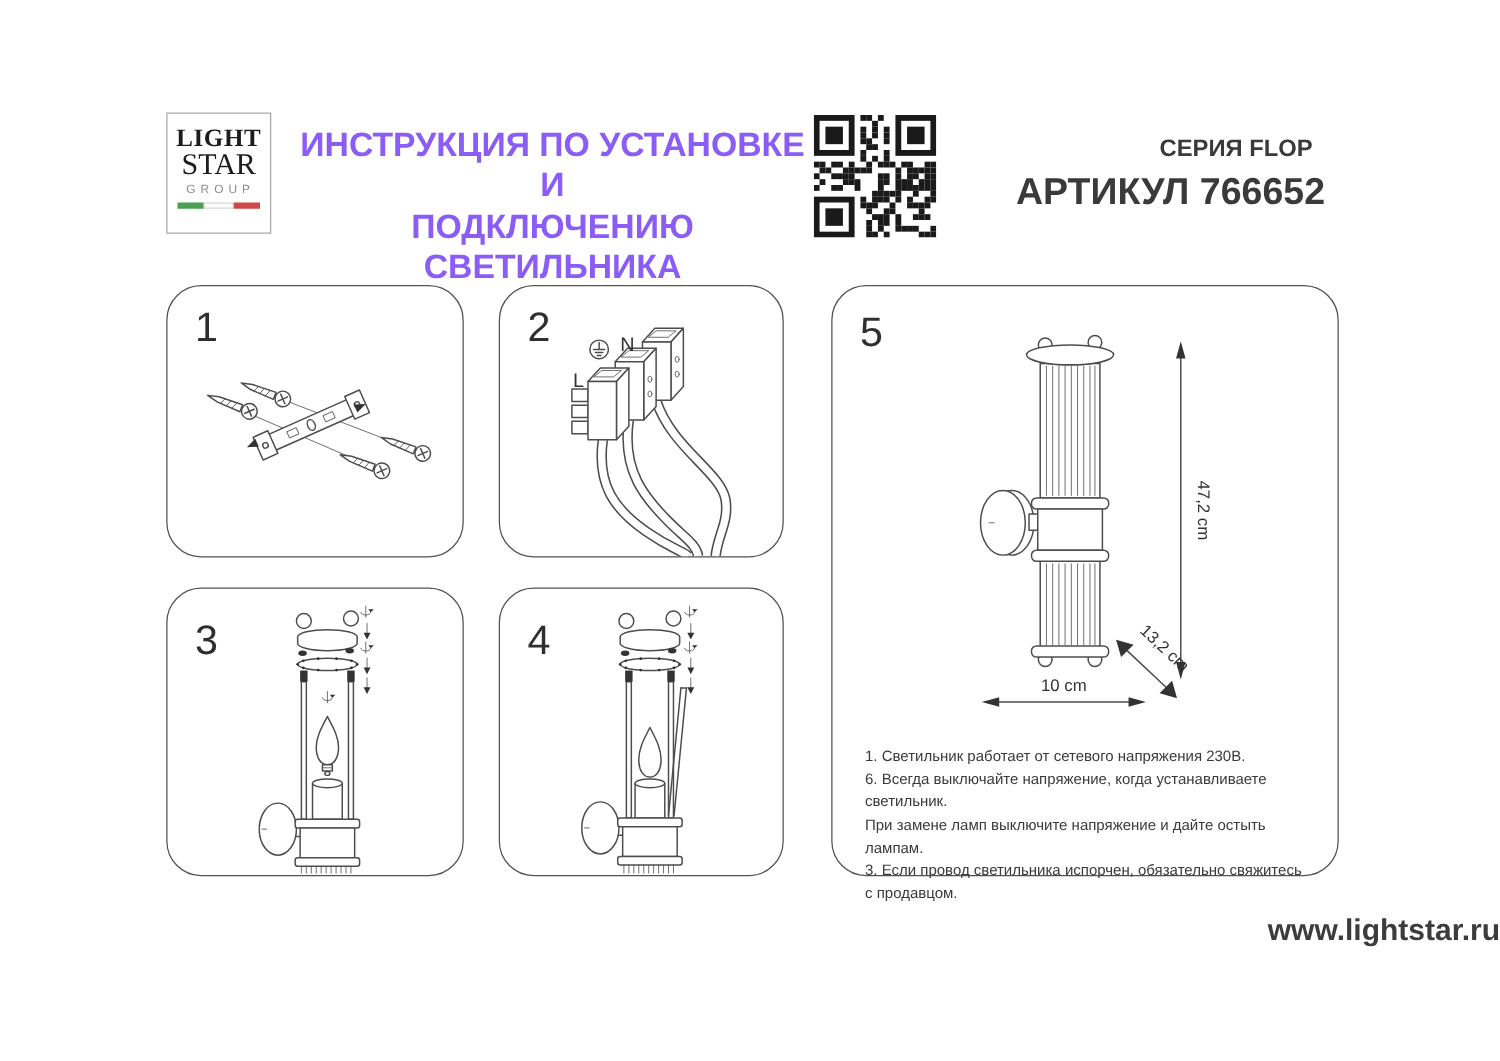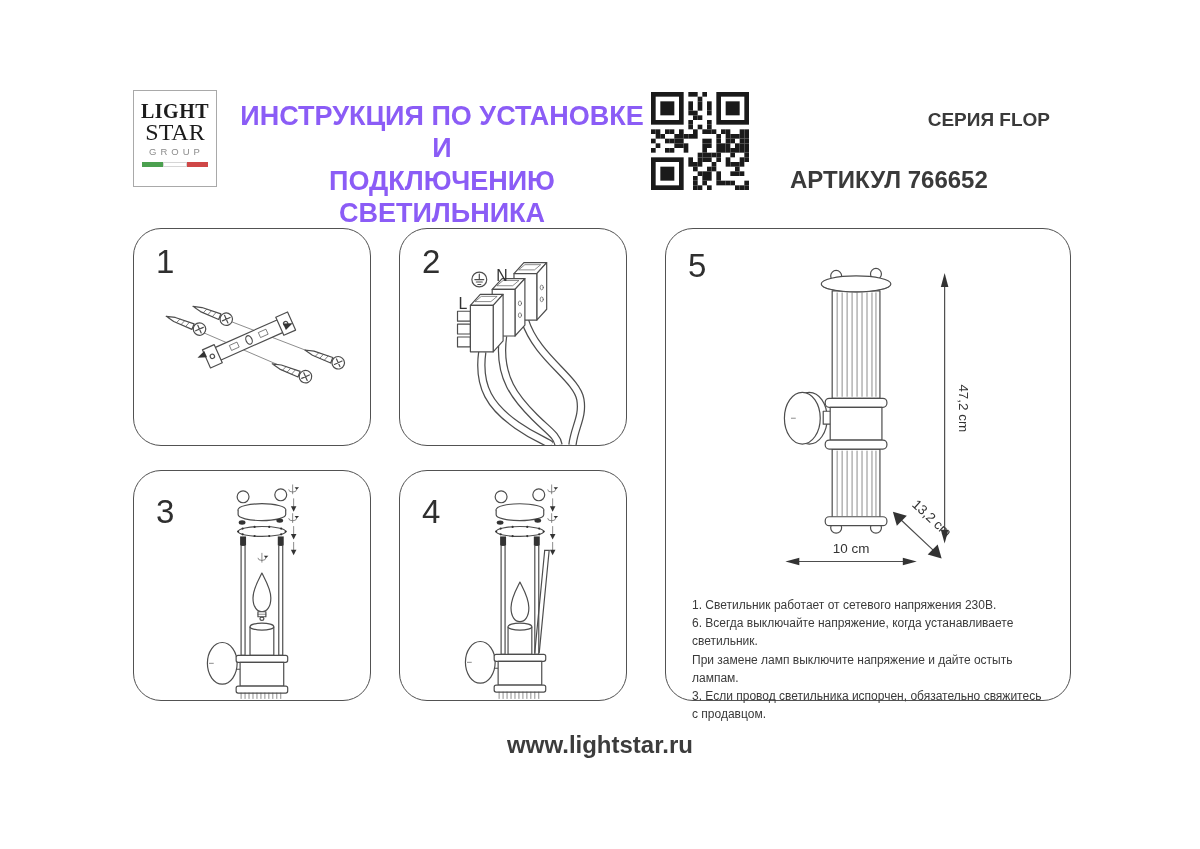--- a/index.html
+++ b/index.html
@@ -12,37 +12,37 @@
   .logo-star{font-family:"Liberation Serif",serif;font-weight:400;font-size:24px;line-height:.92;color:#1c1c1c;}
   .logo-group{font-size:9.5px;letter-spacing:4px;color:#8b8b8b;margin-top:3px;margin-left:3px;}
   .logo-flag{display:flex;height:5px;margin:5px 8px 0 8px;}
   .flag-green{flex:1;background:#4ba04f;}
   .flag-white{flex:1;background:#fff;border:1px solid #d6d6d6;box-sizing:border-box;}
   .flag-red{flex:1;background:#cf4747;}
 
   .title{position:absolute;left:237px;top:100px;width:410px;text-align:center;font-weight:700;font-size:27px;line-height:1.2;color:#8b5cf6;}
   .qr{position:absolute;left:651px;top:92px;width:98px;height:98px;}
   .series{position:absolute;left:800px;top:109px;width:250px;text-align:right;font-weight:700;font-size:19px;color:#3a3a3a;}
-  .article{position:absolute;left:790px;top:137px;width:270px;text-align:left;font-weight:700;font-size:24px;color:#3a3a3a;margin-top:29px;}
+  .article{position:absolute;left:790px;top:137px;width:270px;text-align:right;font-weight:700;font-size:30px;color:#3a3a3a;}
 
   
   .panel{position:absolute;border:1.5px solid #525252;border-radius:28px;box-sizing:border-box;background:#fff;}
   #p1{left:133px;top:228px;width:238px;height:218px;}
   #p2{left:399px;top:228px;width:228px;height:218px;}
   #p3{left:133px;top:470px;width:238px;height:231px;}
   #p4{left:399px;top:470px;width:228px;height:231px;}
   #p5{left:665px;top:228px;width:406px;height:473px;}
   .panel svg{position:absolute;inset:0;width:100%;height:100%;}
   .panel-num{position:absolute;left:22px;top:14px;font-size:33px;color:#2f2f2f;}
   #p3 .panel-num,#p4 .panel-num{top:22px;}
   #p5 .panel-num{top:18px;}
 
   .notes{position:absolute;left:26px;top:367px;width:358px;font-size:12px;line-height:1.52;color:#3a3a3a;}
 
-  .footer{position:absolute;left:0;top:731px;width:1200px;text-align:center;font-weight:700;font-size:24px;color:#3c3c3c;}
+  .footer{position:absolute;left:0;top:731px;width:1200px;text-align:right;font-weight:700;font-size:24px;color:#3c3c3c;}
 
   
   svg .ln{fill:none;stroke:#4d4d4d;stroke-width:1.2;stroke-linecap:round;stroke-linejoin:round;}
   svg .fw{fill:#fff;stroke:#4d4d4d;stroke-width:1.2;stroke-linejoin:round;}
   svg .tn{fill:none;stroke:#4d4d4d;stroke-width:.65;stroke-linecap:round;}
   svg .bk{fill:#333;stroke:none;}
   svg .wo{fill:none;stroke:#4d4d4d;stroke-width:8.5;}
   svg .wi{fill:none;stroke:#fff;stroke-width:6;}
   svg text{font-family:"Liberation Sans",sans-serif;fill:#333;}
   svg .lab{font-size:16px;}

